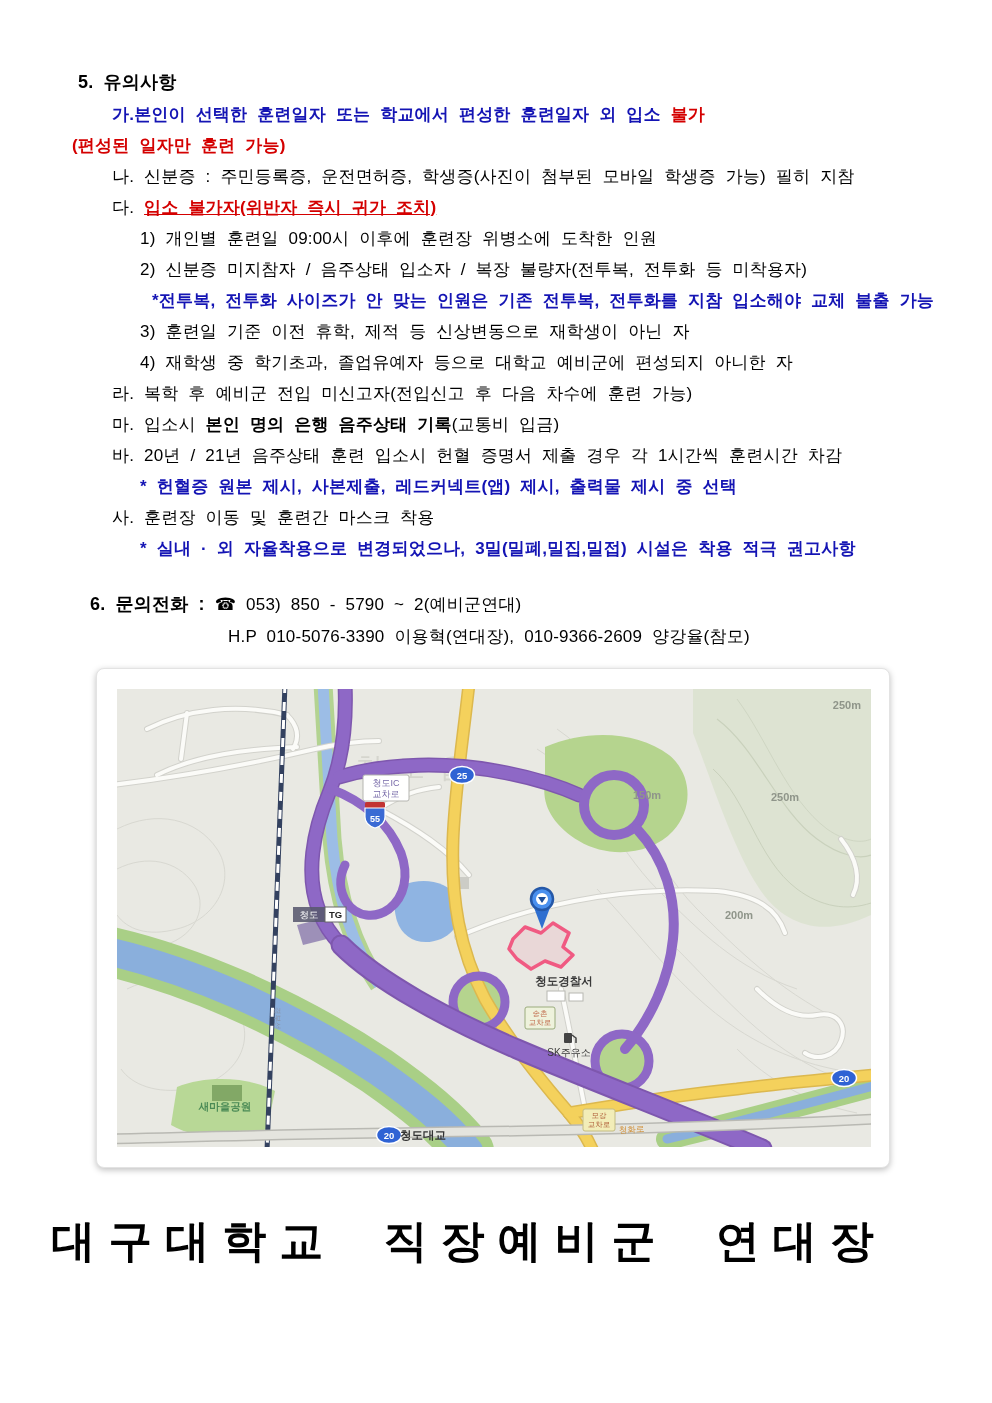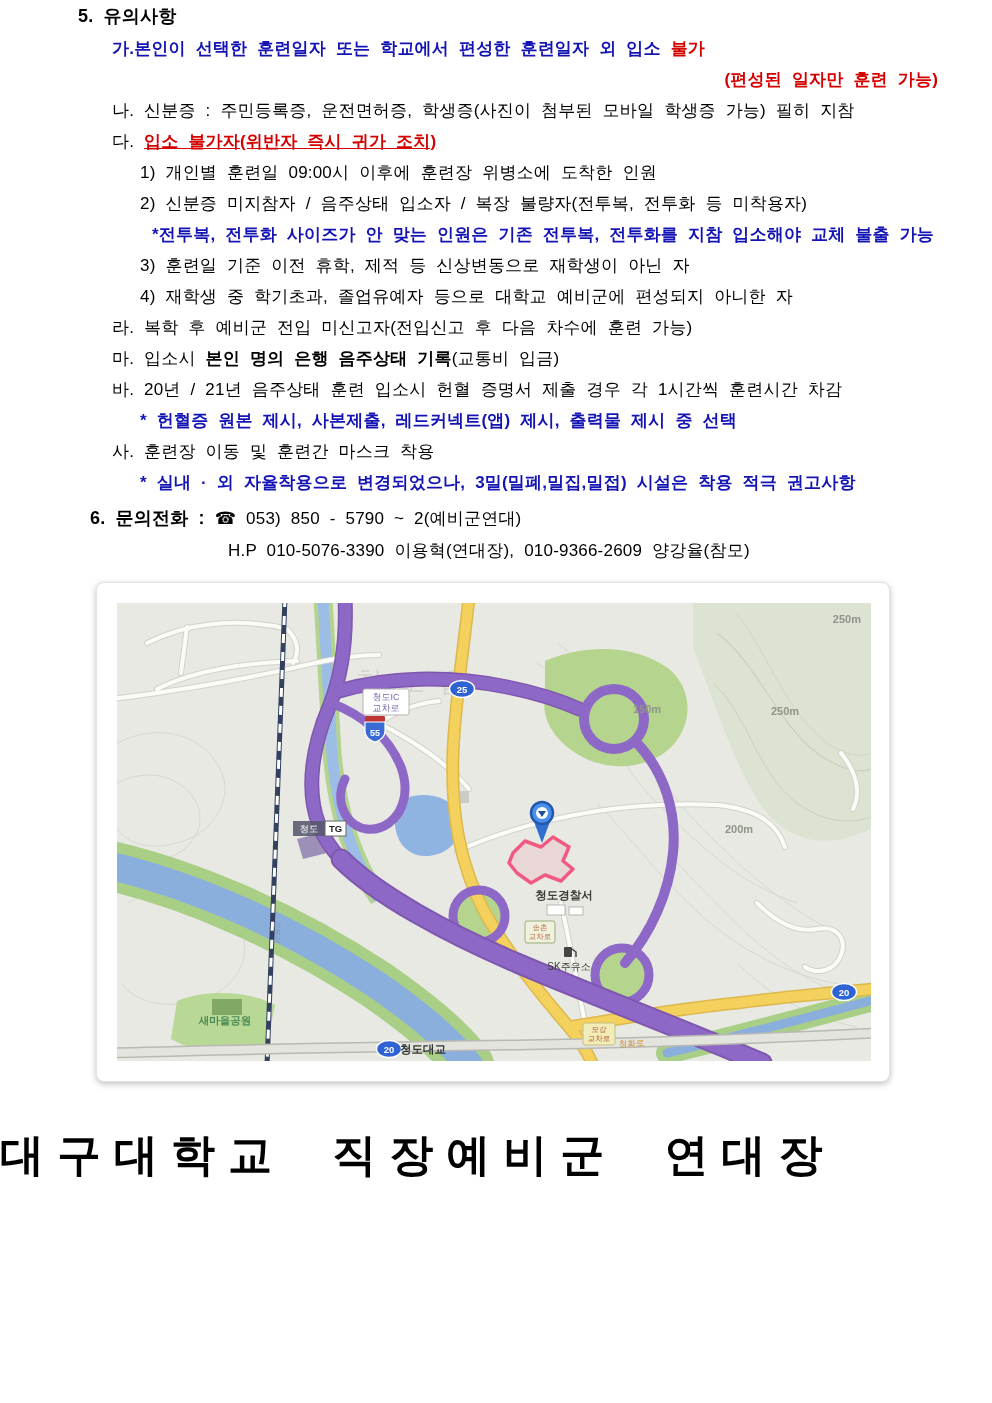--- a/index.html
+++ b/index.html
@@ -1,31 +1,31 @@
 <!DOCTYPE html>
 <html><head>
 <meta charset="utf-8">
 <style>
   html,body{margin:0;padding:0;background:#ffffff;}
   body{width:992px;font-family:"Liberation Sans","DejaVu Sans",sans-serif;color:#000;}
-  .doc{position:relative;width:938px;min-height:1403px;box-sizing:border-box;overflow:hidden;}
+  .doc{position:relative;width:938px;min-height:1403px;padding-top:66px;box-sizing:border-box;overflow:hidden;}
   .line{font-size:17px;line-height:31px;word-spacing:5px;letter-spacing:.2px;white-space:nowrap;}
   .h{font-size:18px;font-weight:bold;line-height:33px;}
   .blue{color:#1414b4;font-weight:bold;}
-  .red{color:#d40000;font-weight:bold;text-align:right;}
+  .red{color:#d40000;font-weight:bold;}
   .u{text-decoration:underline;}
   .b{font-weight:bold;}
   .ml78{margin-left:78px}.ml90{margin-left:90px}
   .ml112{margin-left:112px}.ml140{margin-left:140px}.ml148{margin-left:72px}
   .ml152{margin-left:152px}.ml172{margin-left:172px}.ml228{margin-left:228px}
-  .gap8{margin-top:4px}.gap10{margin-top:10px}
+  .gap8{margin-top:24px}.gap10{margin-top:10px}
   .map-card{margin:16px 0 0 96px;width:794px;background:#fff;border:1px solid #e3e3e3;
     border-radius:8px;box-shadow:0 2px 6px rgba(0,0,0,.25);padding:20px;box-sizing:border-box;}
   .map-card svg{display:block;}
-  .footer{margin-top:44px;text-align:left;font-size:44px;font-weight:bold;
+  .footer{margin-top:44px;text-align:center;font-size:44px;font-weight:bold;
     letter-spacing:13px;word-spacing:22px;white-space:nowrap;}
   svg text{font-family:"Liberation Sans","DejaVu Sans",sans-serif;}
 </style>
 </head>
 <body>
 
 <div class="doc">
 
   <div class="line h ml78">5. 유의사항</div>
 

